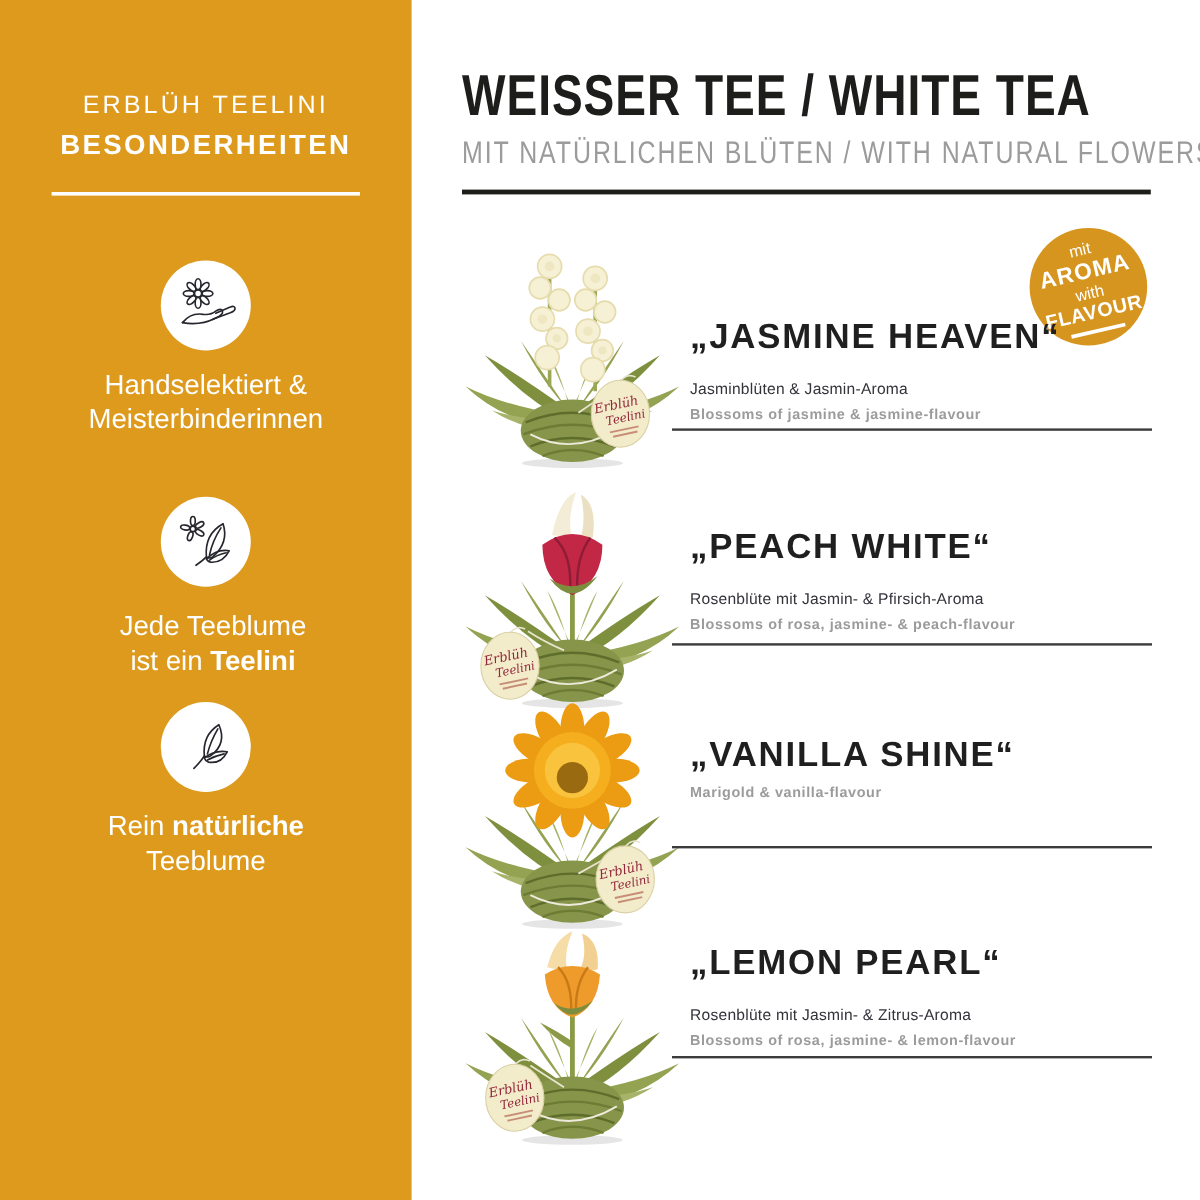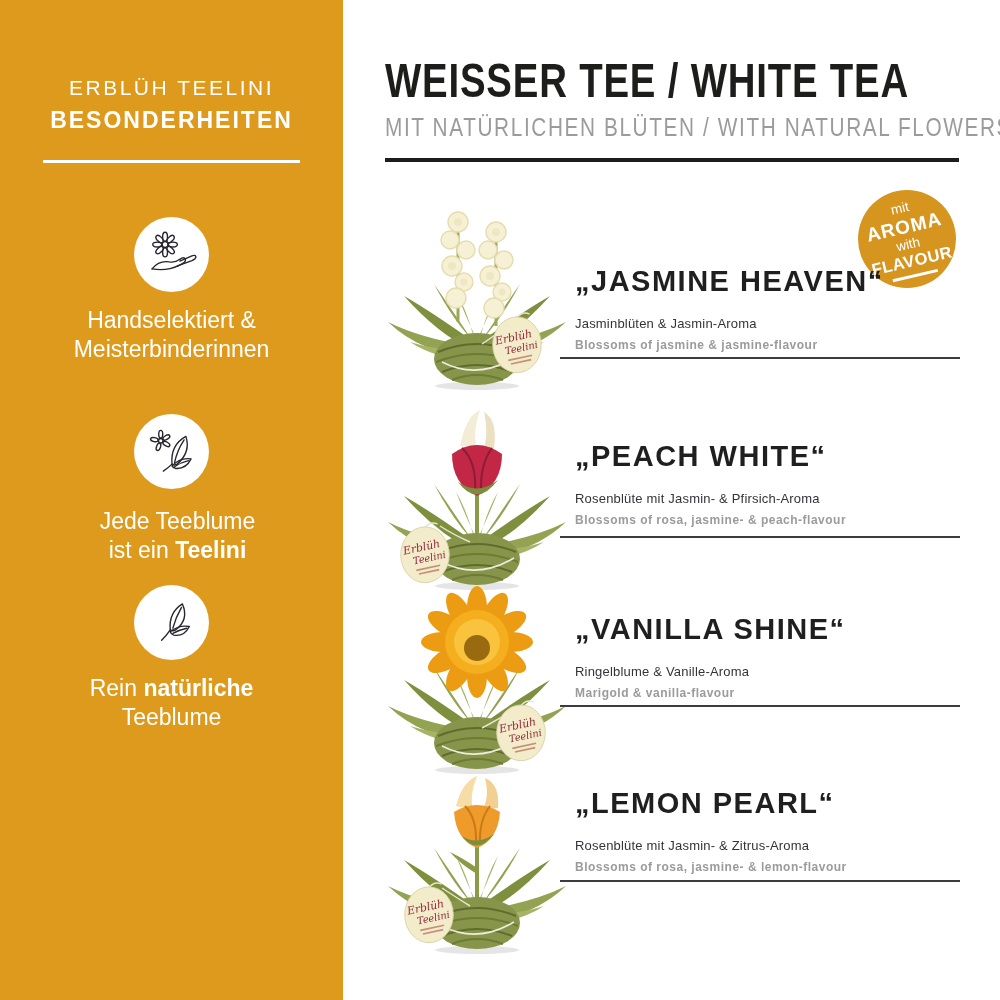--- a/index.html
+++ b/index.html
@@ -265,21 +265,20 @@
         <circle cx="95" cy="66" r="23" fill="#f9c33d"></circle>
         <circle cx="95" cy="72" r="13" fill="#9a6a10"></circle>
       </g>
       <use href="#ball"></use>
       <path d="M100 152 Q118 142 132 134" stroke="#e8e4cf" stroke-width="1.5" fill="none"></path>
       <use href="#tea-tag" x="112" y="122" width="54" height="66"></use>
     </svg>
 
     <div class="ptext txt3">
       <div class="pname">„VANILLA SHINE“</div>
-      <div class="pde">Ringelblume &amp; Vanille-Aroma</div>
       <div class="pen">Marigold &amp; vanilla-flavour</div>
     </div>
     <div class="row-divider div3"></div>
 
     <svg class="pimg img4" viewBox="0 0 190 200">
       <g>
         <path d="M95 150 V80" stroke="#8a9a46" stroke-width="4" fill="none"></path>
         <path d="M95 118 Q78 108 68 96 Q84 104 95 112Z" fill="#8a9a46"></path>
         <path d="M74 50 Q80 26 95 20 Q87 40 91 54Z" fill="#f6dca6"></path>
         <path d="M116 52 Q118 28 103 22 Q108 42 100 54Z" fill="#f2d091"></path>

